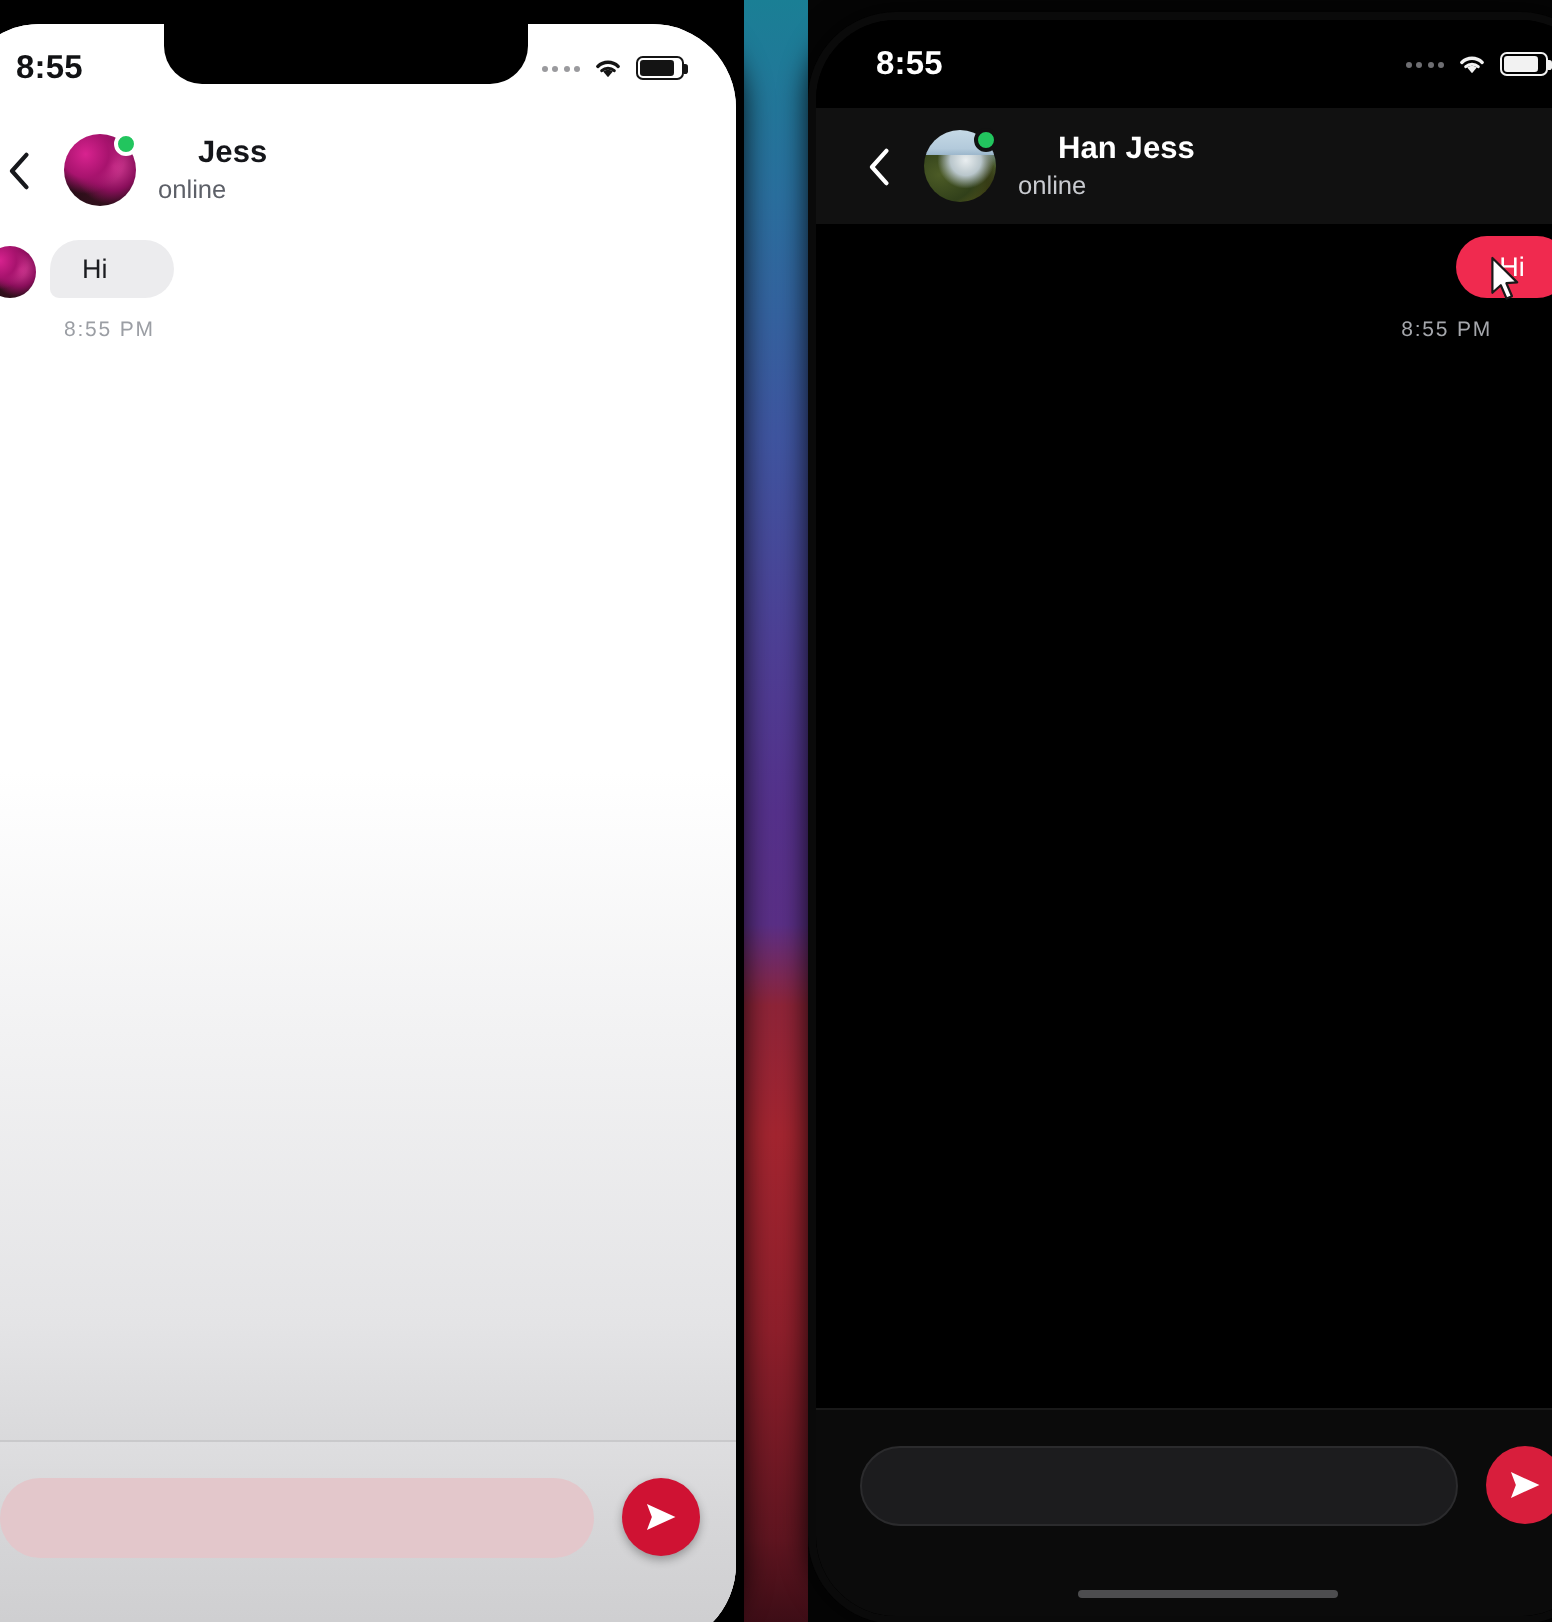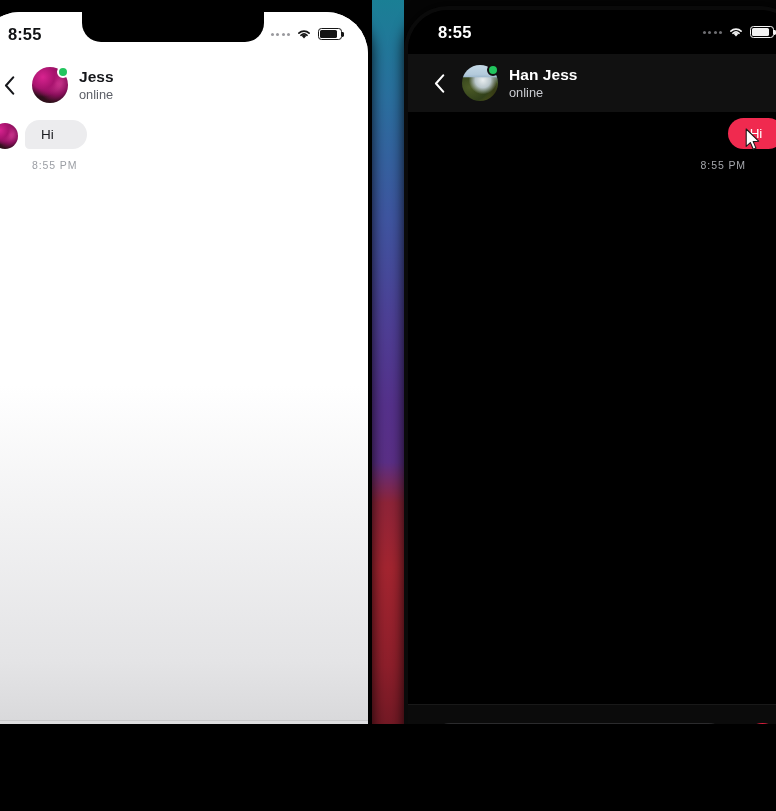--- a/index.html
+++ b/index.html
@@ -8,21 +8,21 @@
     width: 776px;
     height: 811px;
     overflow: hidden;
     background: #000;
     font-family: "Liberation Sans", sans-serif;
   }
 
   #stage {
     position: relative;
     width: 776px;
-    height: 724px;
+    height: 811px;
     overflow: hidden;
     background: #000;
   }
 
   
   .wallpaper {
     position: absolute;
     left: 0; top: 0;
     width: 776px; height: 811px;
     background: linear-gradient(180deg,
@@ -251,20 +251,21 @@
     margin-left: 11px;
     display: flex;
     flex-direction: column;
     justify-content: center;
     line-height: 1.15;
   }
   .peer-name {
     font-size: 15.5px;
     font-weight: bold;
     letter-spacing: 0.05px;
+    margin-left: 20px;
   }
   .peer-status {
     font-size: 12.8px;
     margin-top: 2px;
   }
   .light .peer-name { color: #15161a; }
   .light .peer-status { color: #5d6068; }
   .dark  .peer-name { color: #ffffff; }
   .dark  .peer-status { color: #c9cbd0; }
 

